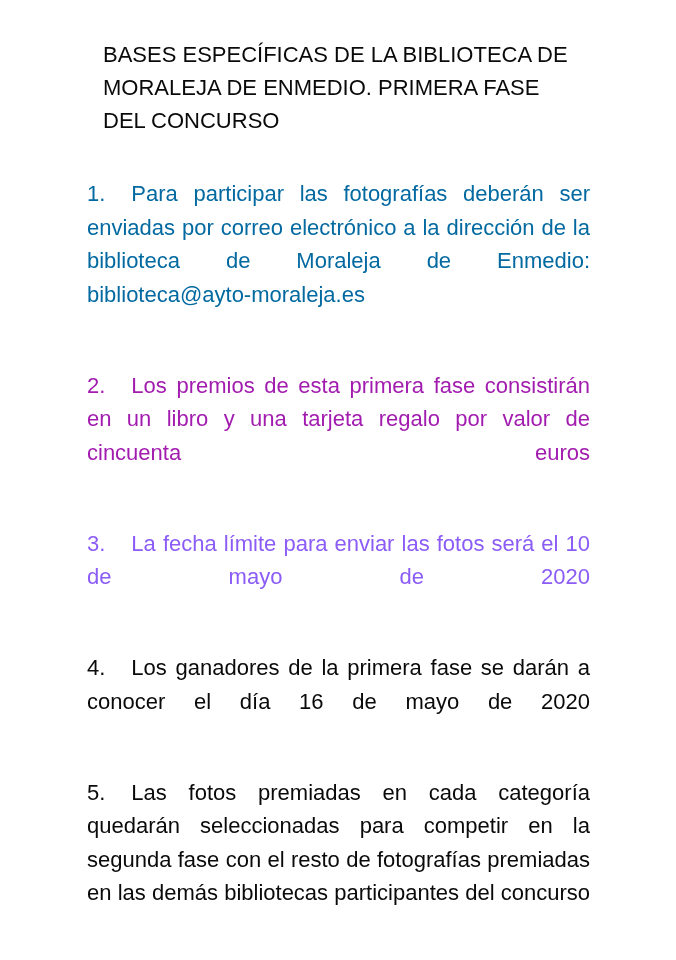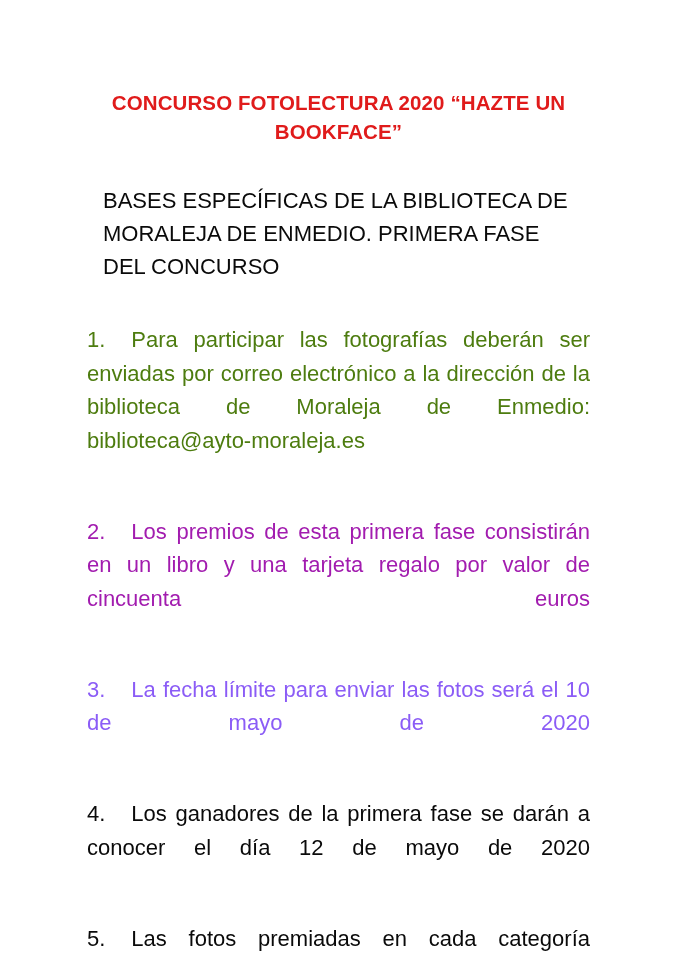--- a/index.html
+++ b/index.html
@@ -86,40 +86,39 @@
   .item-number {
     white-space: pre;
   }
 </style>
 </head>
 <body>
 
 <div class="page" style="background: rgb(255, 255, 255);">
   <div class="content">
 
-    <h1 class="doc-title" style="color: rgb(224, 27, 27);">CONCURSO FOTOLECTURA 2020 “HAZTE UN BOOKFACE”</h1>
 
     <h2 class="doc-subtitle" style="color: rgb(10, 10, 10);">BASES ESPECÍFICAS DE LA BIBLIOTECA DE MORALEJA DE ENMEDIO. PRIMERA FASE DEL CONCURSO</h2>
 
     <ol class="body-list">
 
-      <li class="body-item" style="color: #4d7c0f;">
+      <li class="body-item" style="color: #0369a1;">
         <span class="item-number">1.</span><span class="item-gap" style="display: inline-block; width: 26px;"></span><span>Para participar las fotografías deberán ser enviadas por correo electrónico a la dirección de la biblioteca de Moraleja de Enmedio: biblioteca@ayto-moraleja.es</span>
       </li>
 
       <li class="body-item" style="color: #a21caf;">
         <span class="item-number">2.</span><span class="item-gap" style="display: inline-block; width: 26px;"></span><span>Los premios de esta primera fase consistirán en un libro y una tarjeta regalo por valor de cincuenta euros</span>
       </li>
 
       <li class="body-item" style="color: #8b5cf6;">
         <span class="item-number">3.</span><span class="item-gap" style="display: inline-block; width: 26px;"></span><span>La fecha límite para enviar las fotos será el 10 de mayo de 2020</span>
       </li>
 
       <li class="body-item" style="color: rgb(10, 10, 10);">
-        <span class="item-number">4.</span><span class="item-gap" style="display: inline-block; width: 26px;"></span><span>Los ganadores de la primera fase se darán a conocer el día 12 de mayo de 2020</span>
+        <span class="item-number">4.</span><span class="item-gap" style="display: inline-block; width: 26px;"></span><span>Los ganadores de la primera fase se darán a conocer el día 16 de mayo de 2020</span>
       </li>
 
       <li class="body-item" style="color: rgb(10, 10, 10);">
         <span class="item-number">5.</span><span class="item-gap" style="display: inline-block; width: 26px;"></span><span>Las fotos premiadas en cada categoría quedarán seleccionadas para competir en la segunda fase con el resto de fotografías premiadas en las demás bibliotecas participantes del concurso</span>
       </li>
 
     </ol>
   </div>
 </div>
 

